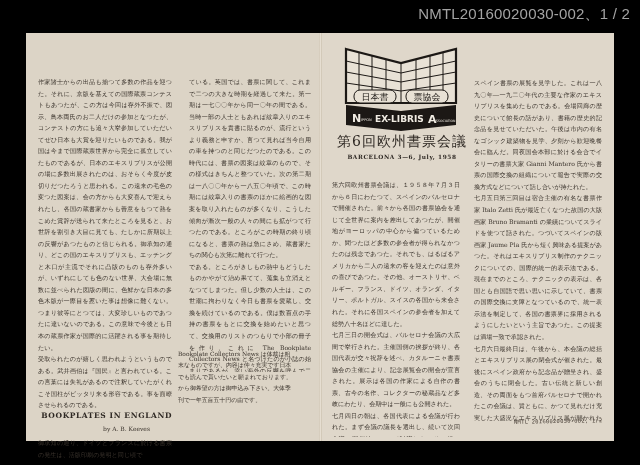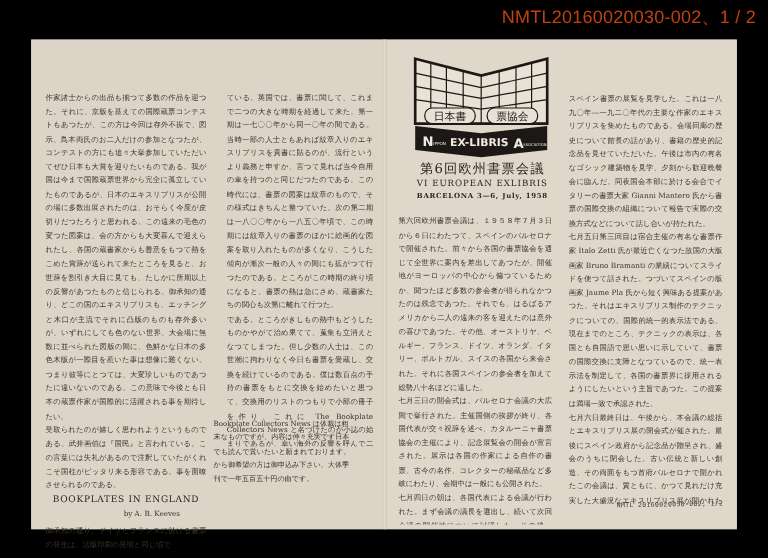--- a/index.html
+++ b/index.html
@@ -1,38 +1,38 @@
 <!DOCTYPE html>
 <html><head>
 <meta charset="utf-8">
 <style>
   html, body { margin:0; padding:0; }
   body { width:640px; height:465px; background:#000; position:relative; overflow:hidden;
          font-family:"DejaVu Serif", serif; }
-  .caption { position:absolute; right:10px; top:5px; color:#c2410c;
+  .caption { position:absolute; right:10px; top:5px; color:#a3a3a3;
              font-family:"Liberation Sans", sans-serif; font-size:15px; letter-spacing:0.2px; }
   .paper { position:absolute; left:26px; top:33px; width:588px; height:408px;
            background:#ddd5c8; box-shadow: inset 0 0 6px rgba(120,100,80,0.25); }
   .paper .left-half { position:absolute; left:0; top:0; width:294px; height:100%; background:#dcd4c6; }
   .paper .right-half { position:absolute; left:294px; top:0; width:294px; height:100%; background:#dfd7ca; }
   .fold { position:absolute; left:293px; top:0; width:3px; height:100%;
           background:linear-gradient(90deg,#cfc5b4,#e6ded1,#c9bfad); }
   .col { position:absolute; color:#3a332c; font-size:6.1px; line-height:11.55px; text-align:justify; }
   .col p { margin:0; }
   .col-1 { left:12px; top:43px; width:134px; }
   .col-2 { left:163px; top:43px; width:122px; }
   .col-3 { left:312px; top:168px; width:128px; }
   .col-4 { left:448px; top:50px; width:128px; }
   .heading-ja { text-align:center; font-size:9px; letter-spacing:2px; margin:6px 0 2px; color:#2e2823; }
-  .heading-en { text-align:center; font-size:7.5px; font-weight:normal; letter-spacing:0.6px; color:#2e2823; line-height:10px; }
+  .heading-en { text-align:right; font-size:7.5px; font-weight:bold; letter-spacing:0.6px; color:#2e2823; line-height:10px; }
   .byline { text-align:right; font-size:6px; padding-right:22px; margin:2px 0 3px; }
   .notice { position:absolute; left:178px; top:349px; width:118px; font-size:5.9px; line-height:11.4px; color:#3a332c; }
   .logo { position:absolute; left:342px; top:45px; width:118px; height:88px; }
   .conf-title { position:absolute; left:316px; top:134px; width:160px; text-align:center; color:#2e2823; }
-  .conf-title .ja { font-size:11px; letter-spacing:1px; }
+  .conf-title .ja { font-size:14px; letter-spacing:1px; }
   .conf-title .en { font-size:7.2px; letter-spacing:0.8px; line-height:10px; }
   .conf-title .place { font-size:5.8px; letter-spacing:0.6px; margin-top:3px; font-weight:bold; }
   .accession { position:absolute; left:513px; top:417px; font-family:"DejaVu Sans Mono", monospace;
                font-size:5.4px; color:#4a4038; letter-spacing:0.3px; transform:rotate(-1deg); }
 </style>
 </head>
 <body>
 
 <div class="caption">NMTL20160020030-002、1 / 2</div>
 
@@ -83,21 +83,20 @@
     <polygon points="4,60 59,66 114,60 114,80 59,86 4,80" fill="#1c1815"></polygon>
     <text x="10" y="77" font-size="11" font-weight="bold" fill="#f0ebe2" font-family="DejaVu Sans, sans-serif">N</text>
     <text x="19" y="76" font-size="3.5" fill="#f0ebe2" font-family="DejaVu Sans, sans-serif">IPPON</text>
     <text x="33" y="77" font-size="9" font-weight="bold" fill="#f0ebe2" font-family="DejaVu Sans, sans-serif">EX-LIBRIS</text>
     <text x="86" y="78" font-size="11" font-weight="bold" fill="#f0ebe2" font-family="DejaVu Sans, sans-serif">A</text>
     <text x="94" y="77" font-size="3.2" fill="#f0ebe2" font-family="DejaVu Sans, sans-serif">SSOCIATION</text>
   </svg>
 
   <div class="conf-title" style="left:296px; top:100px;">
     <div class="ja">第6回欧州書票会議</div>
-    <div class="en">VI EUROPEAN EXLIBRIS</div>
     <div class="place">BARCELONA 3—6, July, 1958</div>
   </div>
 
   <div class="col col-3" style="left:306px; top:146px; height:258px; overflow:hidden;">
     <p>第六回欧州書票会議は、１９５８年７月３日から６日にわたつて、スペインのバルセロナで開催された。前々から各国の書票協会を通じて全世界に案内を差出してあつたが、開催地がヨーロッパの中心から偏つているためか、聞つたほど多数の参会者が得られなかつたのは残念であつた。それでも、はるばるアメリカから二人の遠来の客を迎えたのは意外の喜びであつた。その他、オーストリヤ、ベルギー、フランス、ドイツ、オランダ、イタリー、ポルトガル、スイスの各国から来会された。それに各国スペインの参会者を加えて総勢八十名ほどに達した。</p>
     <p>七月三日の開会式は、バルセロナ会議の大広間で挙行された。主催国側の挨拶が終り、各国代表が交々祝辞を述べ、カタルーニャ書票協会の主催により、記念展覧会の開会が宣言された。展示は各国の作家による自作の書票、古今の名作、コレクターの秘蔵品など多岐にわたり、会期中は一般にも公開された。</p>
     <p>七月四日の朝は、各国代表による会議が行われた。まず会議の議長を選出し、続いて次回会議の開催地について討議した。その後、Joaquin Renart 翁のスペインの現代書票史について講演があり、大変興味深いものであつた。</p>
   </div>
 
   <div class="col col-4" style="left:448px; top:44px; height:344px; overflow:hidden;">

